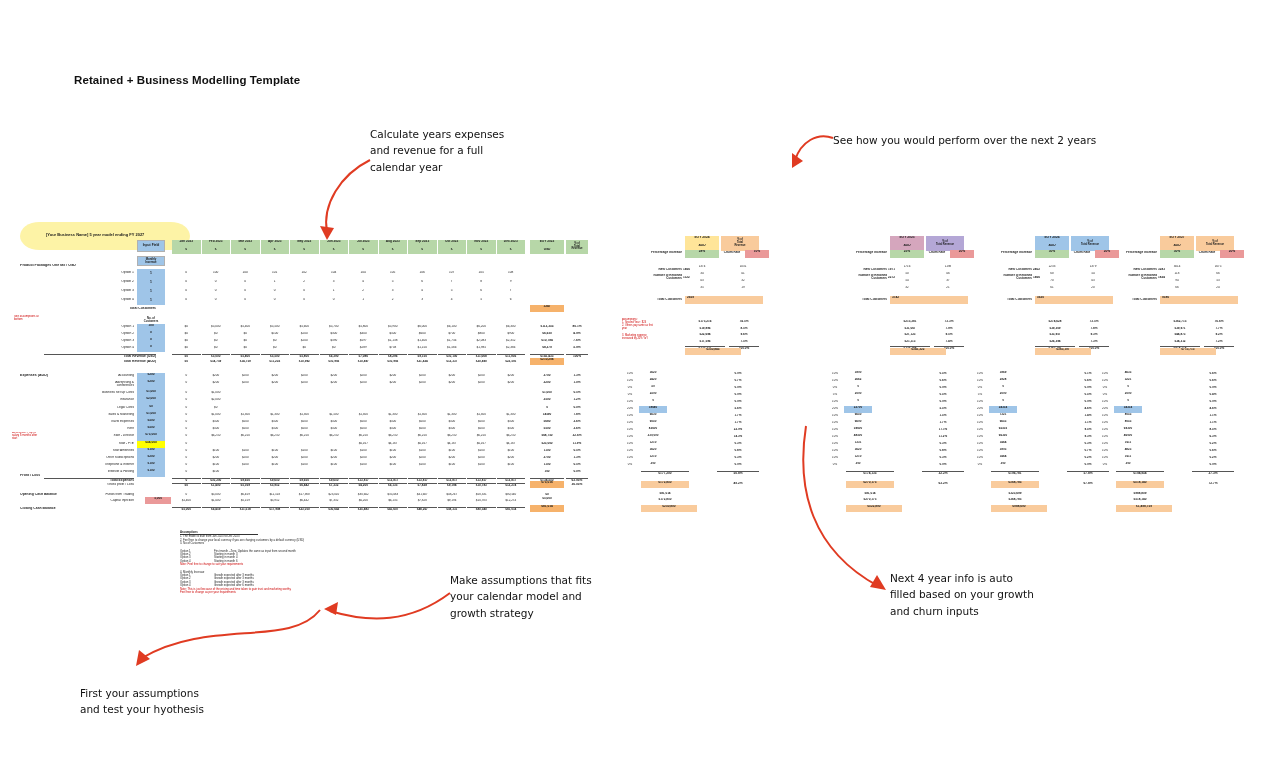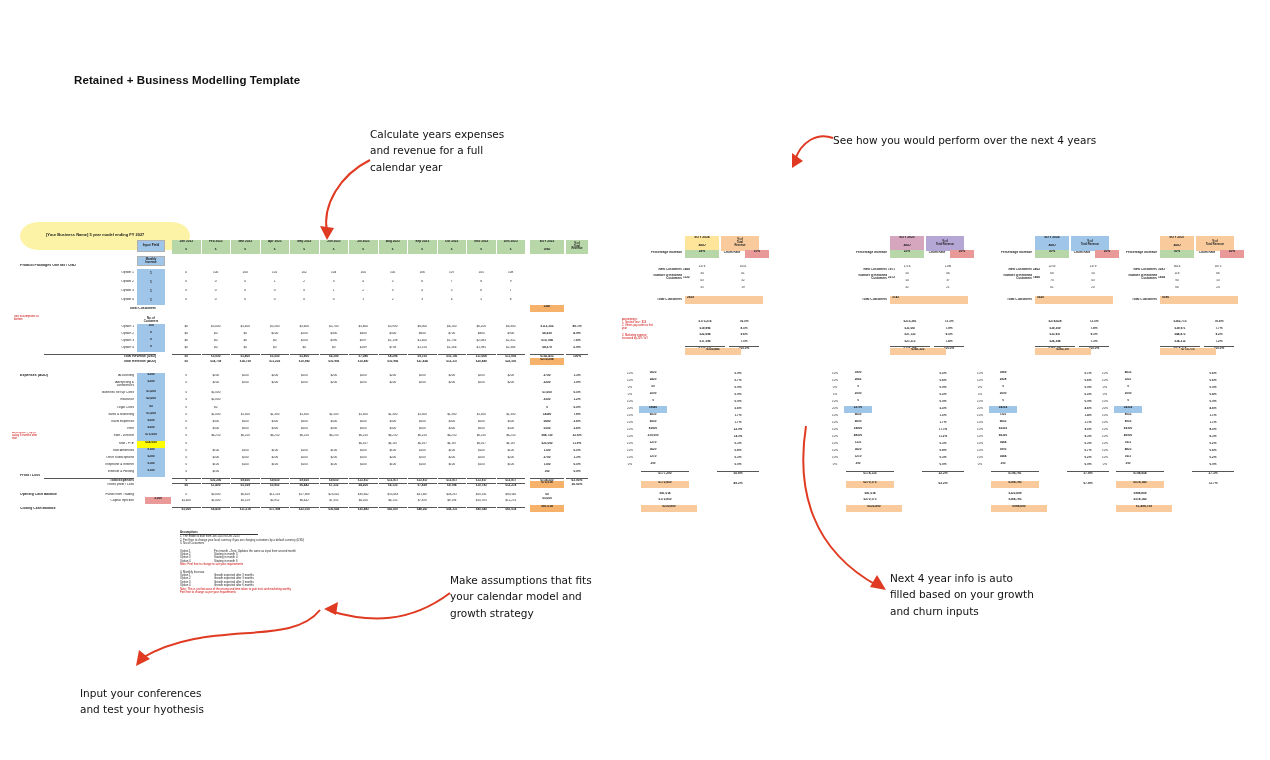--- a/index.html
+++ b/index.html
@@ -45,28 +45,28 @@
   .assume .hdr{font-weight:bold;border-bottom:.5px solid #333;display:inline-block;padding-right:60px;}
 </style>
 </head>
 <body>
 
 <div id="doc-title">Retained + Business Modelling Template</div>
 
 <div class="annot" style="left:370px;top:126px;">Calculate years expenses
 and revenue for a full
 calendar year</div>
-<div class="annot" style="left:833px;top:132px;">See how you would perform over the next 4 years</div>
+<div class="annot" style="left:833px;top:132px;">See how you would perform over the next 2 years</div>
 <div class="annot" style="left:450px;top:572px;">Make assumptions that fits
 your calendar model and
 growth strategy</div>
 <div class="annot" style="left:890px;top:570px;">Next 4 year info is auto
 filled based on your growth
 and churn inputs</div>
-<div class="annot" style="left:80px;top:685px;">Input your conferences
+<div class="annot" style="left:80px;top:685px;">First your assumptions
 and test your hyothesis</div>
 
 <svg class="arrow" style="left:300px;top:150px;" width="90" height="100">
   <path d="M70 10 C 40 25, 22 55, 27 82" stroke="#e03b22" stroke-width="2" fill="none"></path>
   <path d="M27 90 l -7 -14 l 14 2 z" fill="#e03b22"></path>
 </svg>
 <svg class="arrow" style="left:785px;top:120px;" width="60" height="60">
   <path d="M48 18 C 32 12, 16 22, 10 40" stroke="#e03b22" stroke-width="2" fill="none"></path>
   <path d="M7 48 l 0 -15 l 11 8 z" fill="#e03b22"></path>
 </svg>

